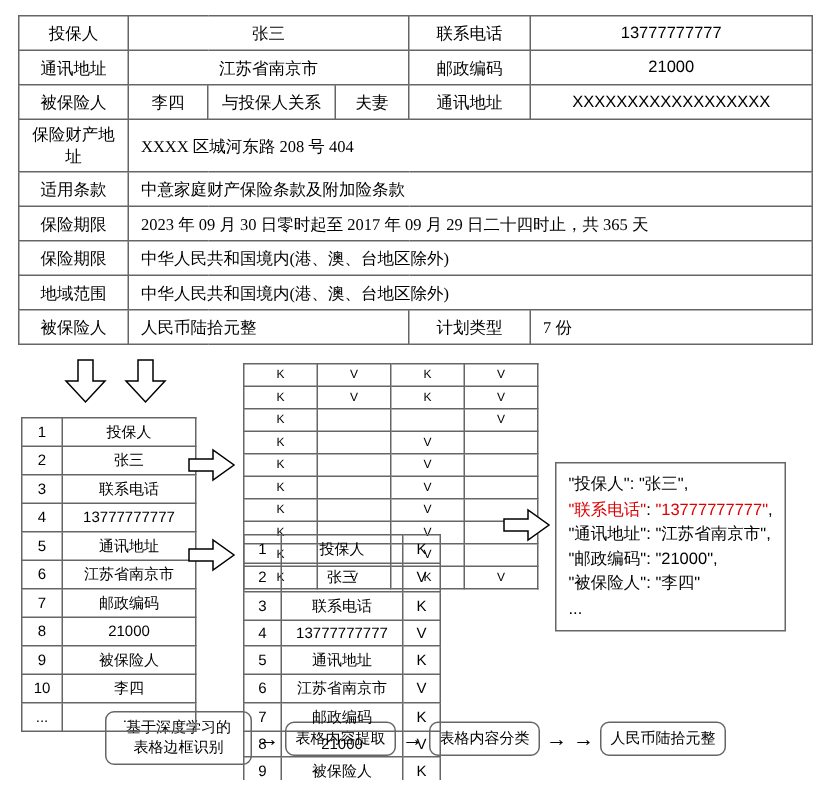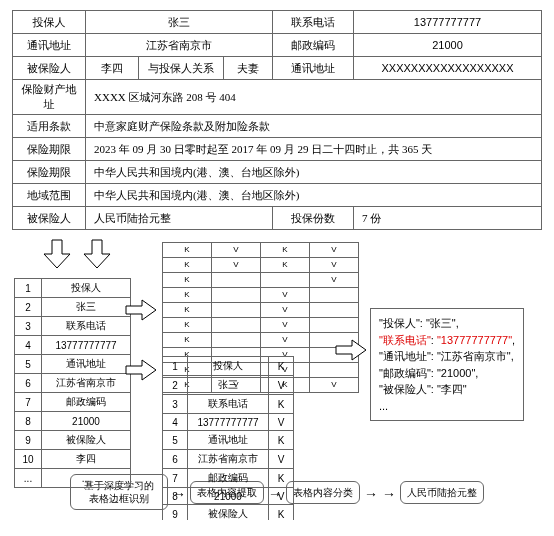--- a/index.html
+++ b/index.html
@@ -123,21 +123,21 @@
     <td class="label">保险期限</td>
     <td class="val-l" colspan="6">中华人民共和国境内(港、澳、台地区除外)</td>
   </tr>
   <tr>
     <td class="label">地域范围</td>
     <td class="val-l" colspan="6">中华人民共和国境内(港、澳、台地区除外)</td>
   </tr>
   <tr>
     <td class="label">被保险人</td>
     <td class="val-l" colspan="3">人民币陆拾元整</td>
-    <td class="label2">投保份数</td>
+    <td class="label2">计划类型</td>
     <td class="val-l" colspan="2">7 份</td>
   </tr>
 </tbody>
   </table>
 
 <div class="flow-area">
 
   <div class="ba" style="left:30px; top:0;">
     <svg width="30" height="32">
         <path d="M10 2 H20 V16 H28 L15 30 L2 16 H10 Z" fill="#fff" stroke="#000"></path>

